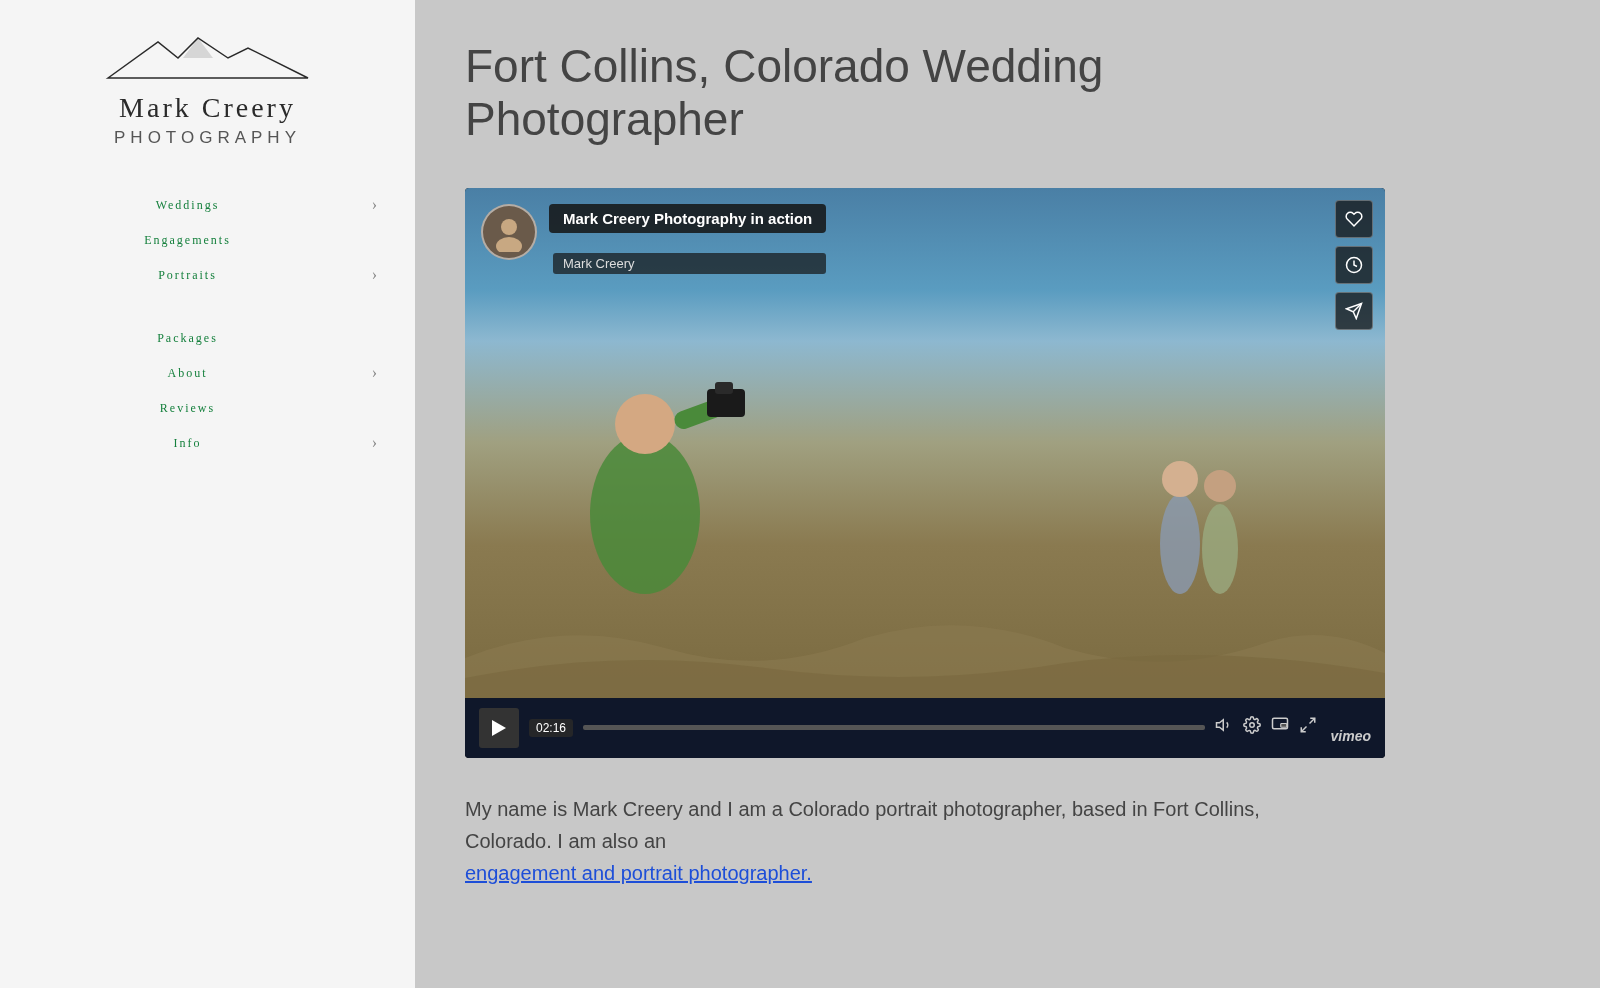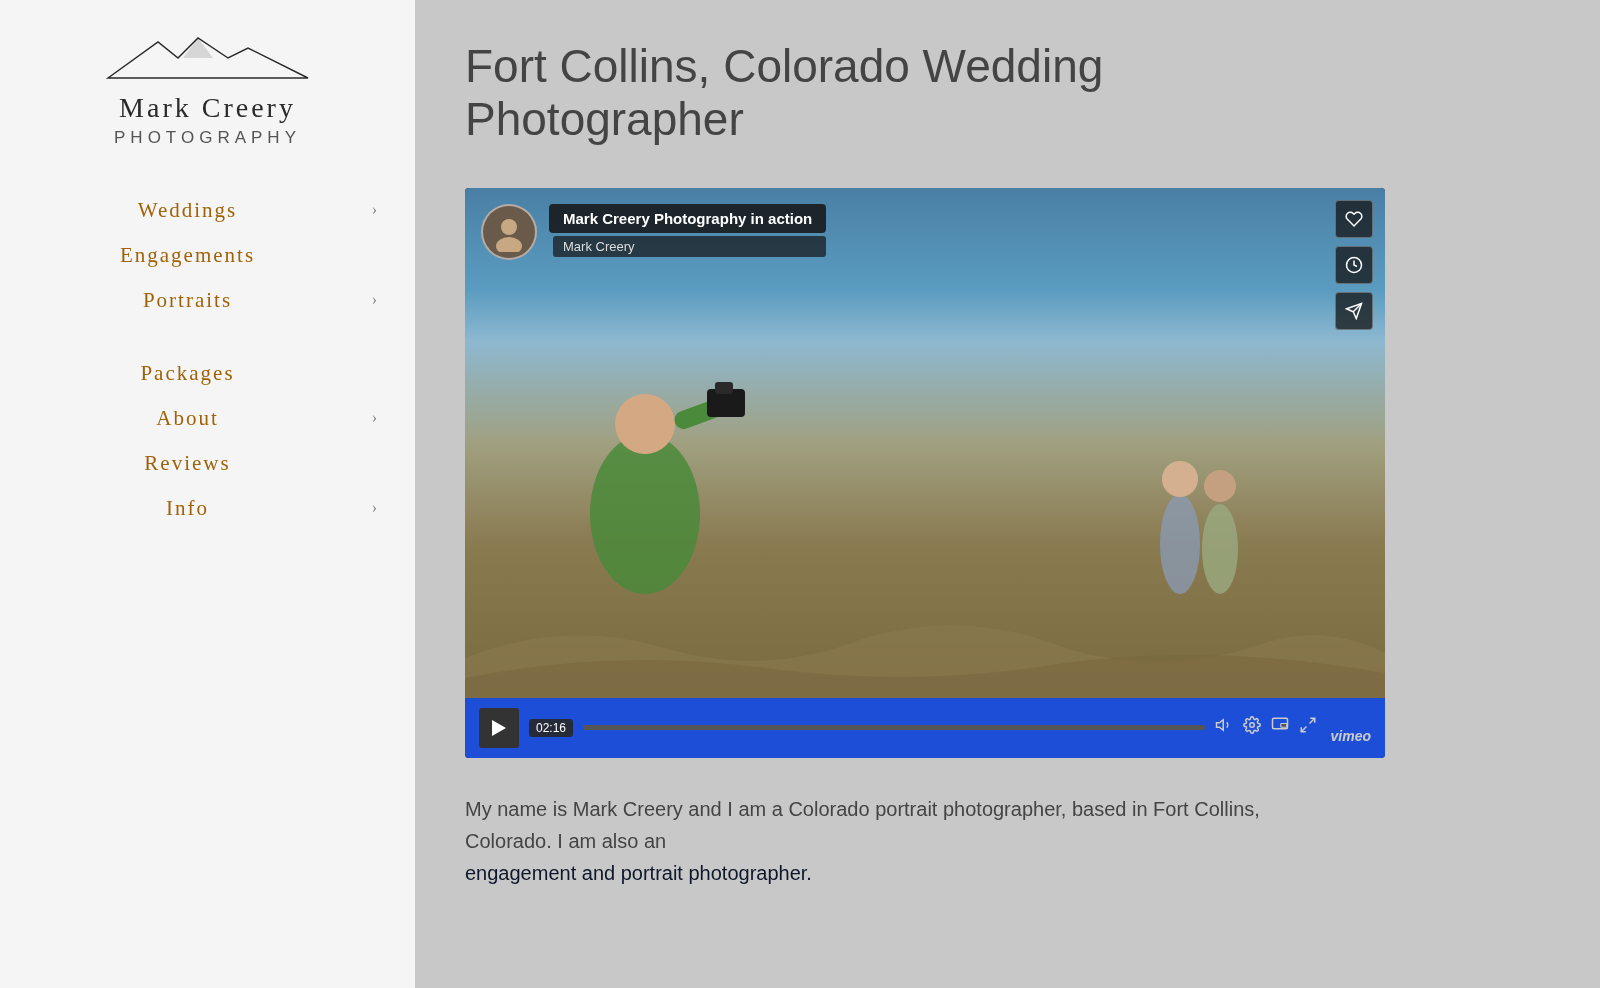--- a/index.html
+++ b/index.html
@@ -65,23 +65,23 @@
       display: flex;
       align-items: center;
       justify-content: center;
       position: relative;
       padding: 10px 60px 10px 20px;
       cursor: pointer;
     }
 
     .nav-item-label {
       font-family: 'Palatino Linotype', Palatino, serif;
-      font-size: 21px;
+      font-size: 12px;
       letter-spacing: 2px;
-      color: #a16207;
+      color: #15803d;
       text-align: center;
       flex: 1;
       text-transform: capitalize;
     }
 
     .nav-chevron {
       position: absolute;
       right: 38px;
       color: #888;
       font-size: 16px;
@@ -184,21 +184,21 @@
     }
 
     .vimeo-avatar svg {
       width: 40px;
       height: 40px;
     }
 
     .vimeo-title-box {
       display: flex;
       flex-direction: column;
-      gap: 3px;
+      gap: 20px;
     }
 
     .vimeo-title-badge {
       background: rgba(20,20,20,0.85);
       color: #fff;
       font-family: Arial, sans-serif;
       font-size: 15px;
       font-weight: 600;
       padding: 6px 14px;
       border-radius: 4px;
@@ -212,21 +212,21 @@
       font-size: 13px;
       padding: 3px 10px;
       border-radius: 3px;
       margin-left: 4px;
       white-space: nowrap;
       display: inline-block;
     }
 
     
     .video-controls {
-      background: #1d4ed8;
+      background: #0f172a;
       padding: 10px 14px;
       display: flex;
       align-items: center;
       gap: 10px;
     }
 
     .play-btn {
       width: 40px;
       height: 40px;
       background: #333;
@@ -298,21 +298,22 @@
       font-size: 20px;
       line-height: 1.6;
       color: #555;
     }
 
     #body-text .visible {
       color: #444;
     }
 
     #body-text .faded {
-      color: #0f172a;
+      color: #1d4ed8;
+      text-decoration: underline;
     }
 
     
   </style>
 </head>
 <body>
 
 <div id="sidebar">
 
   <div id="logo-area">

